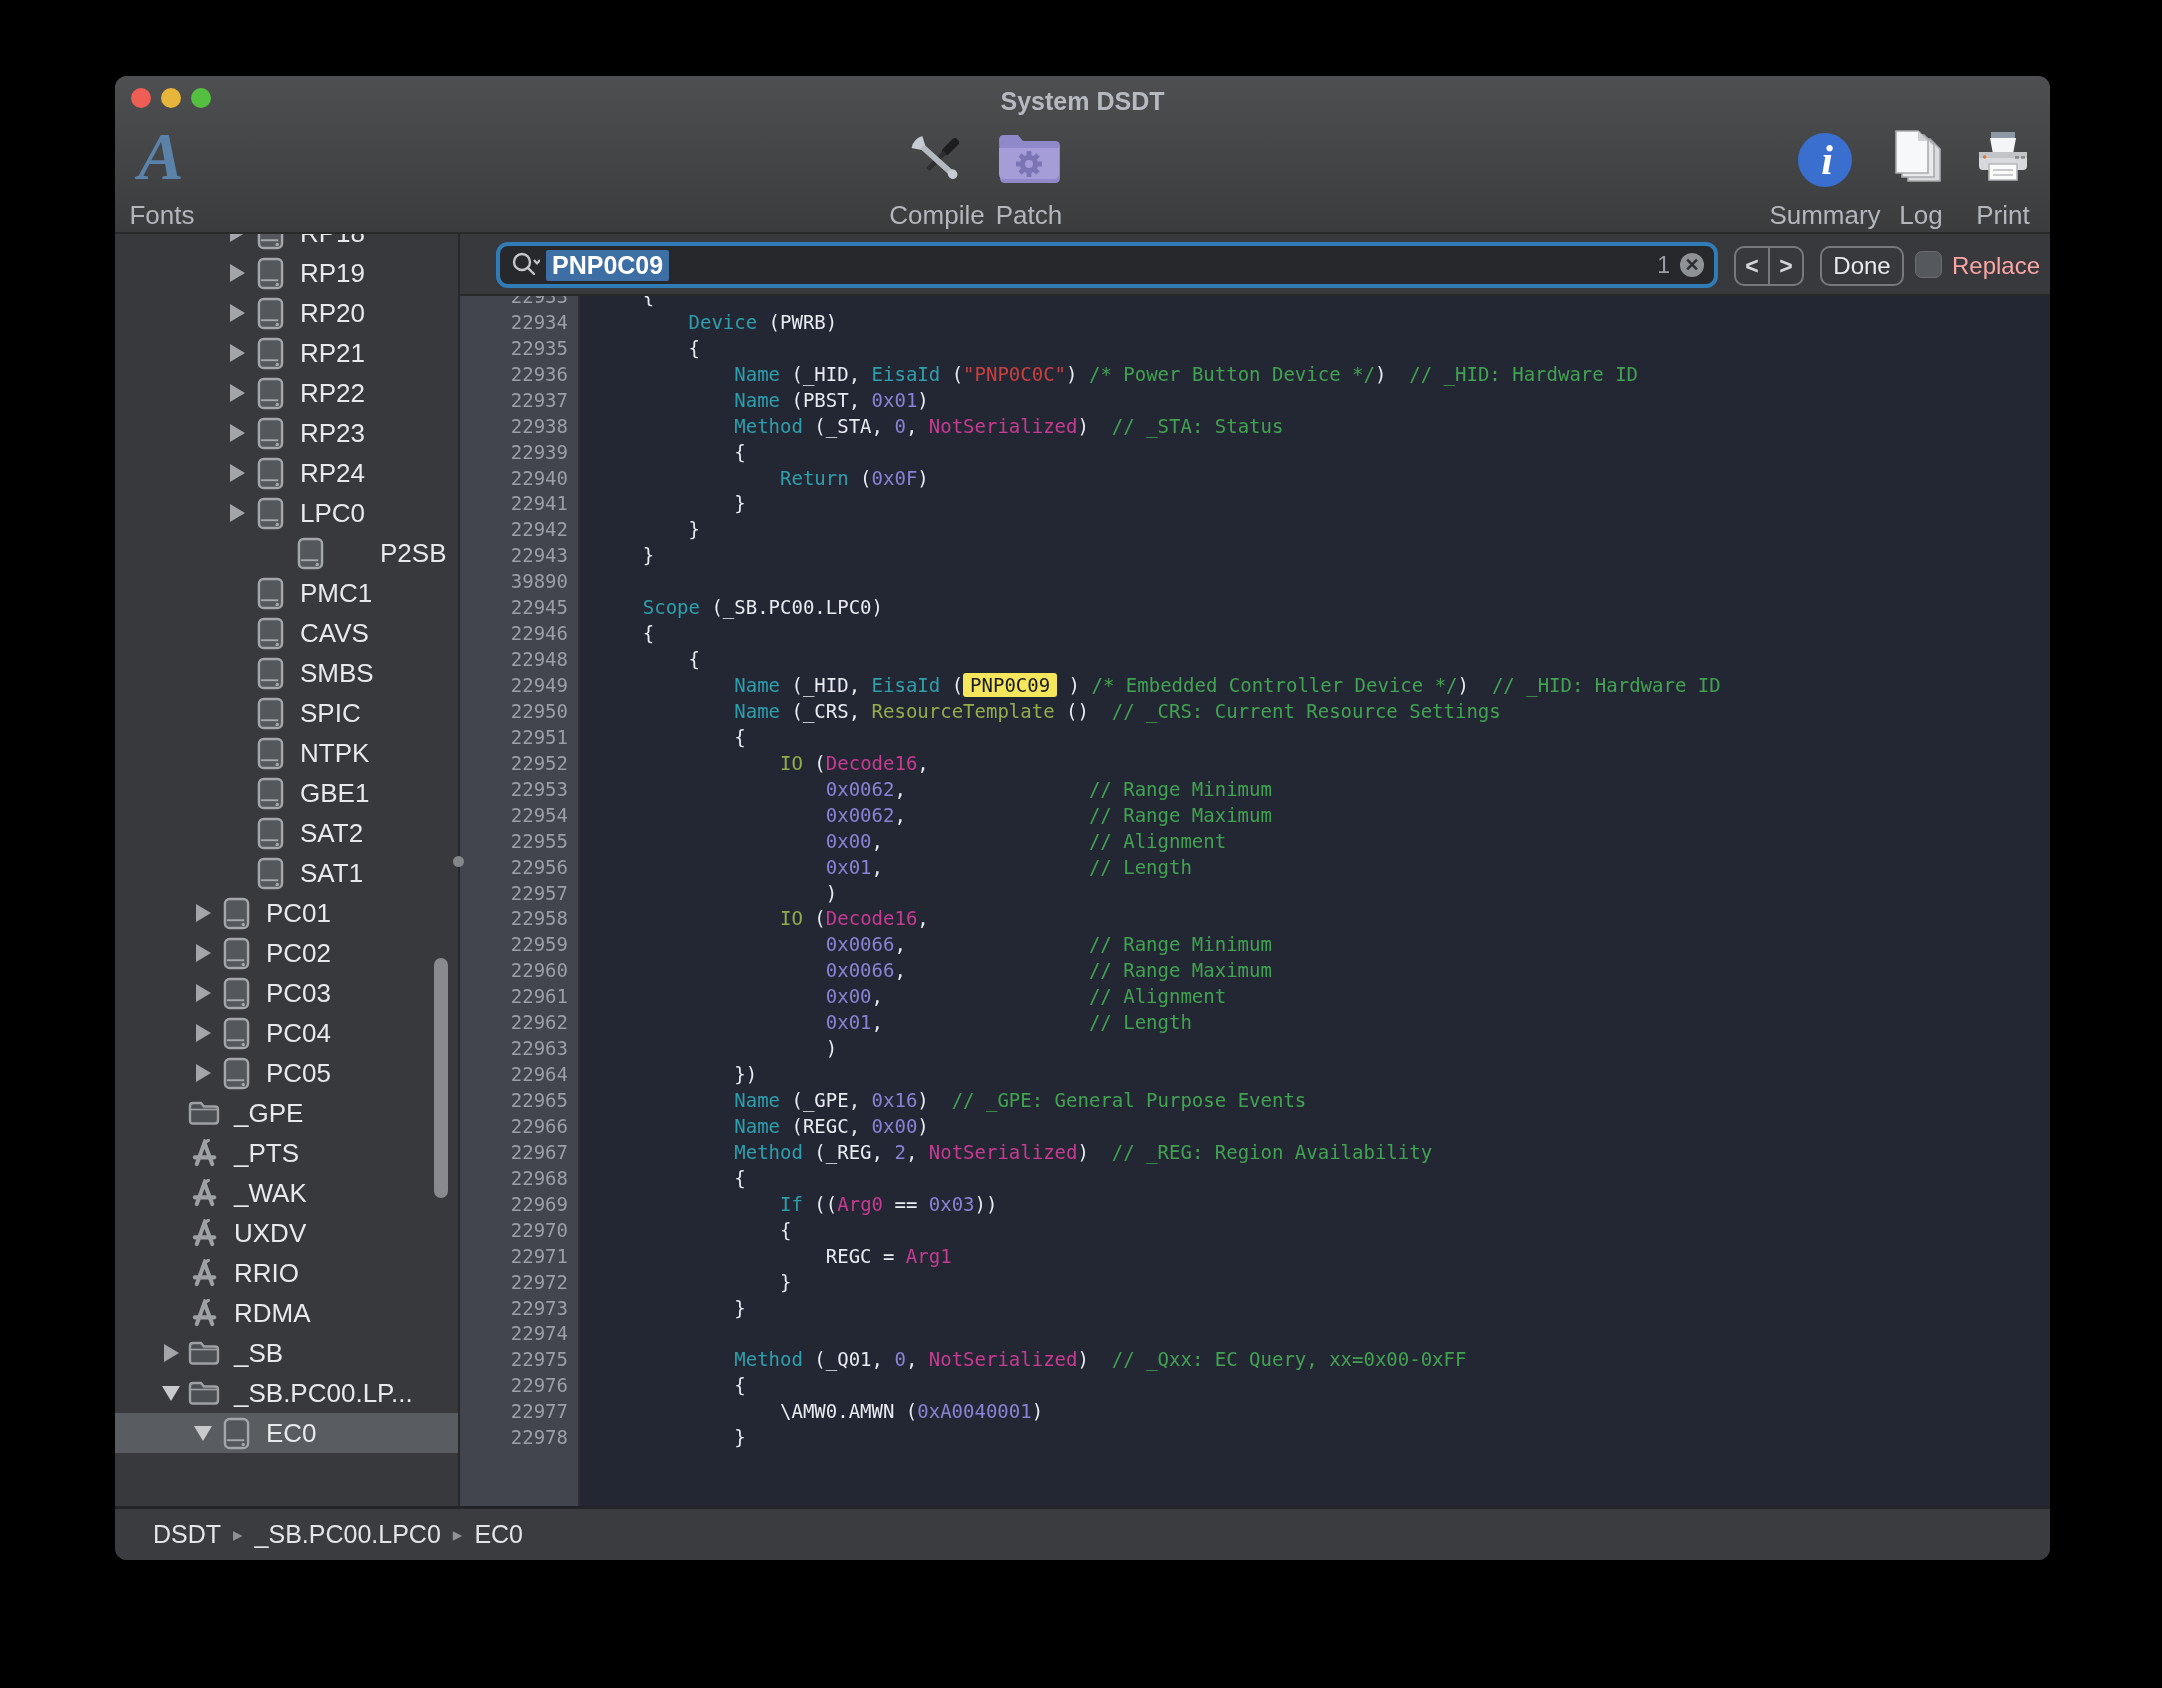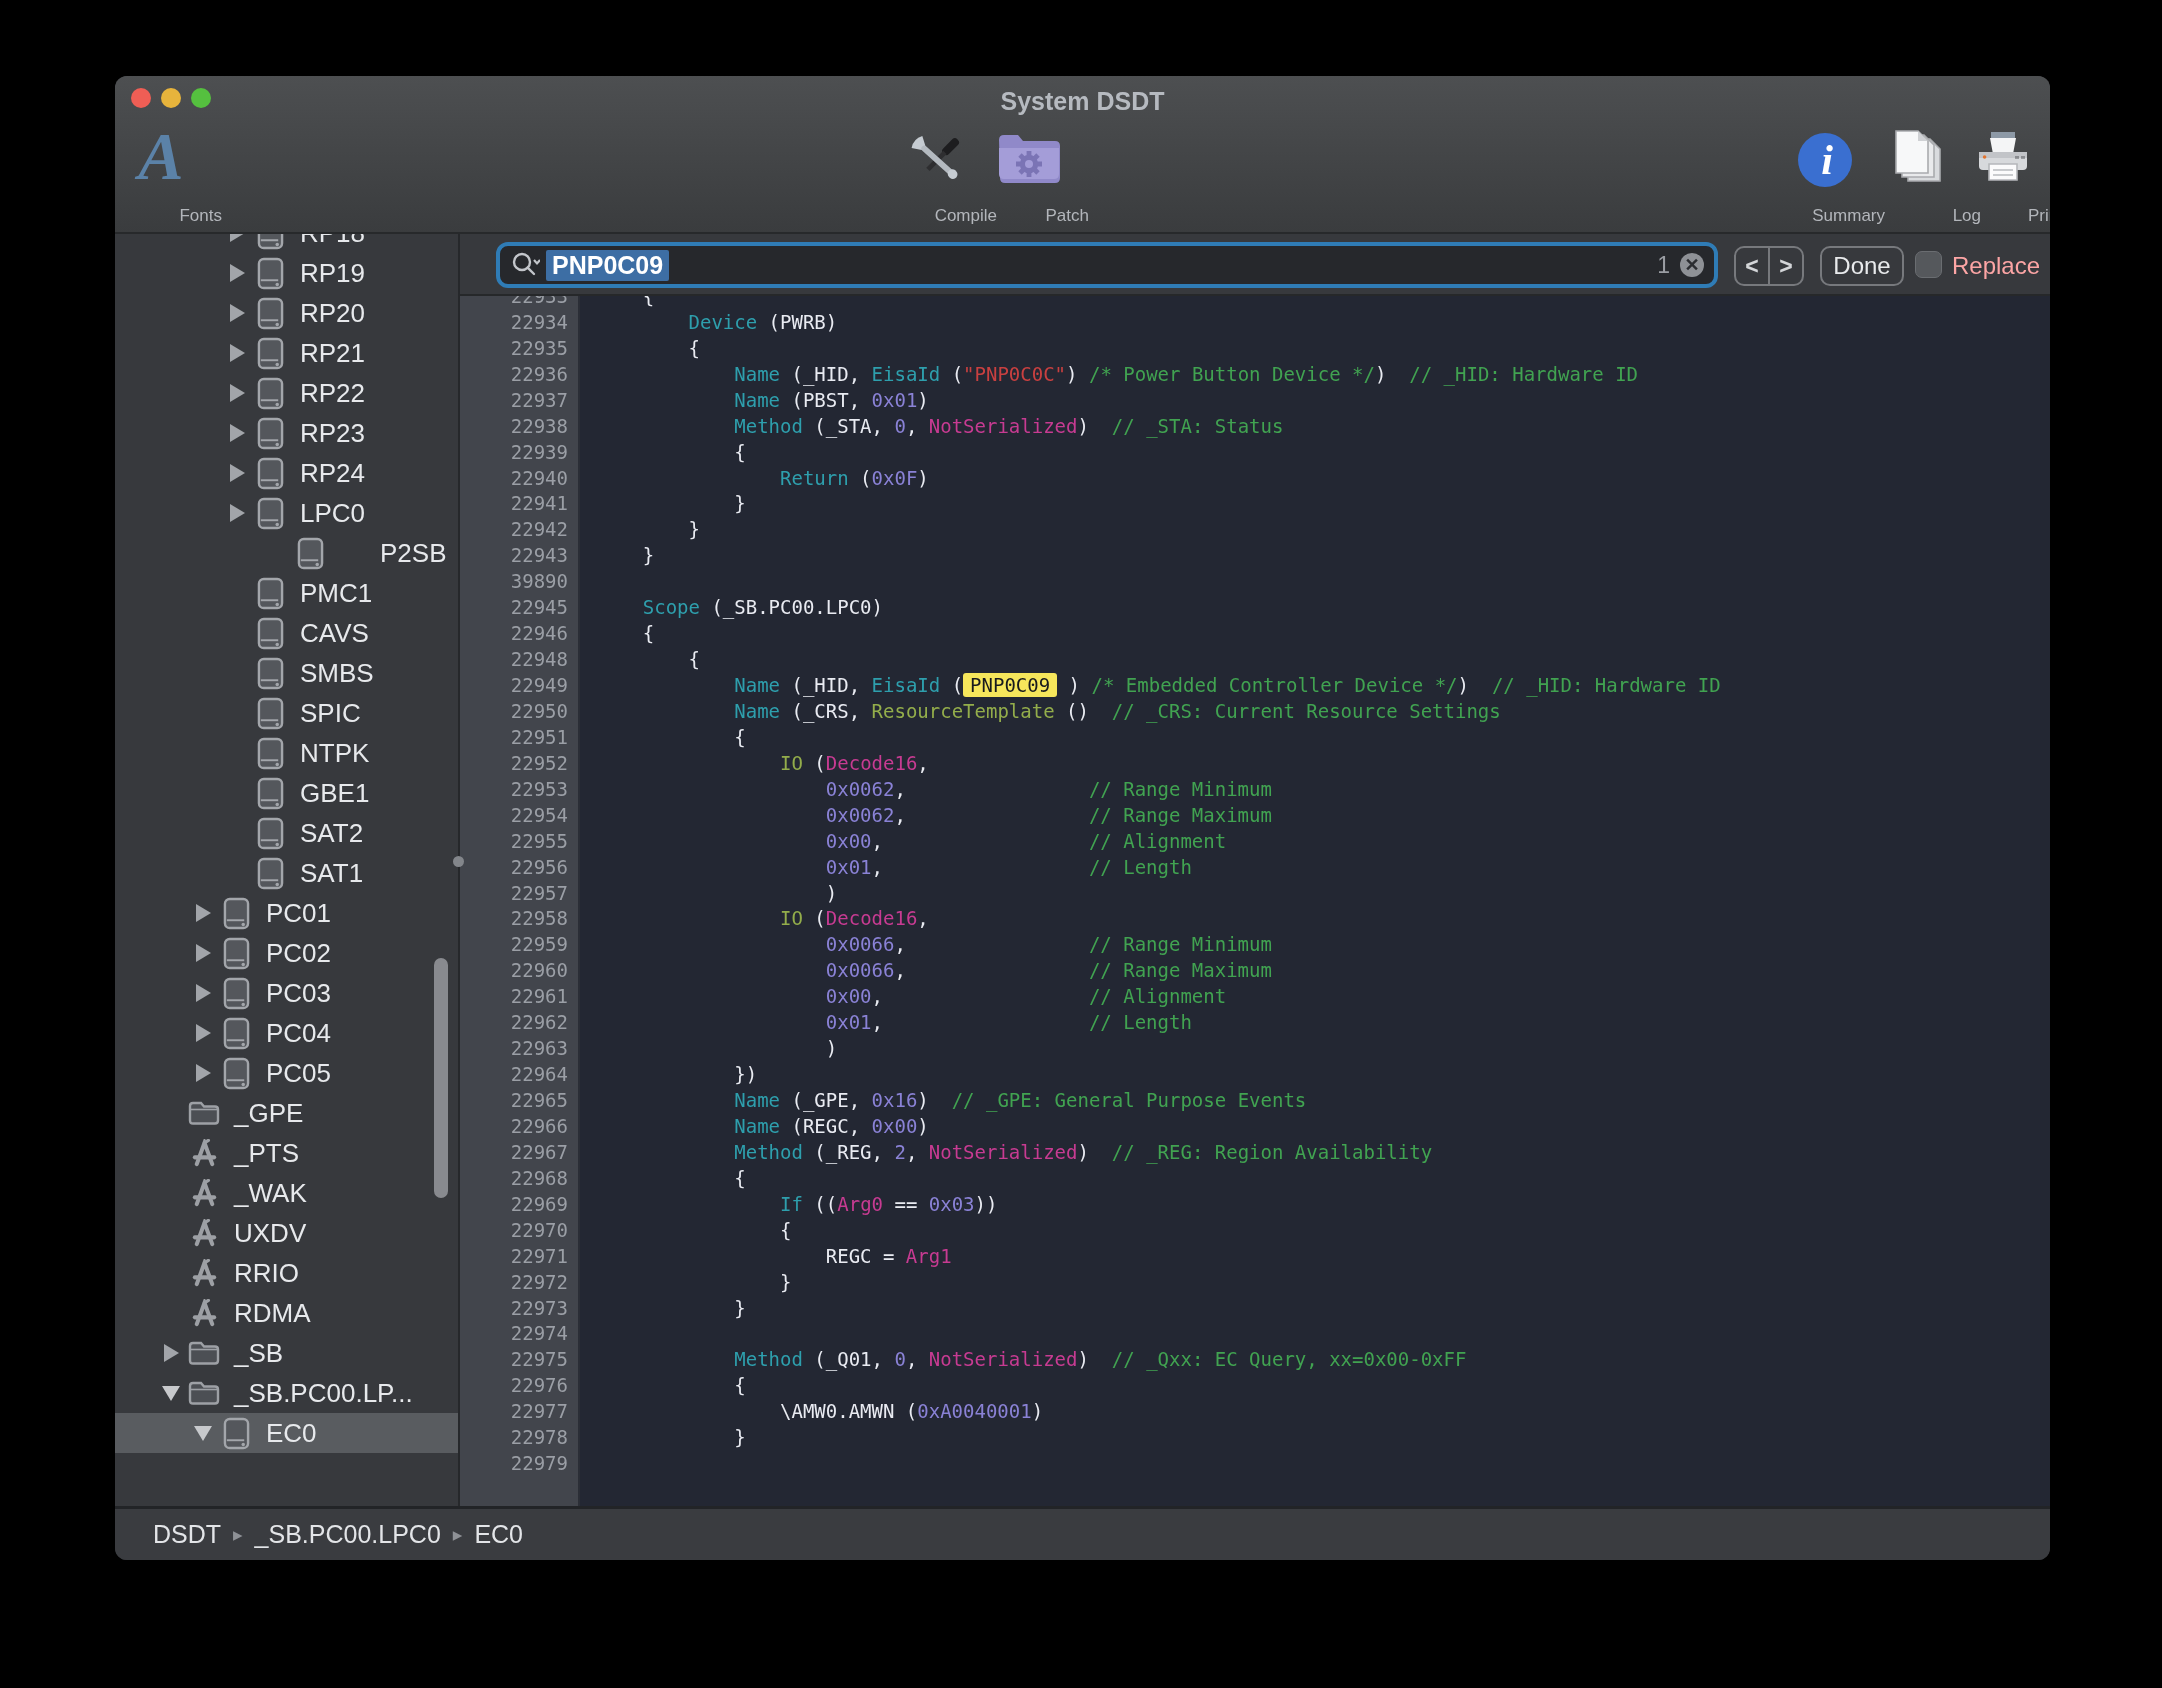--- a/index.html
+++ b/index.html
@@ -12,21 +12,21 @@
   .chrome{position:absolute;left:0;top:0;width:100%;height:158px;
           background:linear-gradient(#4d4f51,#3a3c3e);border-bottom:2px solid #27292b;box-sizing:border-box;}
   .tl{position:absolute;top:12px;width:20px;height:20px;border-radius:50%;}
   .tl.red{left:16px;background:#ef5e55;}
   .tl.yellow{left:46px;background:#e7b43c;}
   .tl.green{left:76px;background:#55c03f;}
   .win-title{position:absolute;left:0;top:11px;width:100%;text-align:center;
              font-size:25px;font-weight:600;color:#b6bac0;}
   .tb-item{position:absolute;top:46px;width:120px;text-align:center;}
   .tb-item .ic{height:76px;display:flex;align-items:center;justify-content:center;}
-  .tb-item .lbl{margin-top:8px;font-size:17px;color:#b3b6bb;text-align:right;}
+  .tb-item .lbl{margin-top:2px;font-size:26px;color:#b3b6bb;}
   
   .sidebar{position:absolute;left:0;top:158px;width:343px;height:1272px;background:#37393d;overflow:hidden;}
   .tree{position:absolute;left:0;top:-21px;width:100%;}
   .trow{position:relative;height:40px;display:flex;align-items:center;color:#e7e9ec;
         font-size:26px;font-weight:500;white-space:nowrap;}
   .trow.sel{background:#595c60;}
   .tri{width:18px;flex:none;display:flex;align-items:center;justify-content:center;}
   .tri .tright{width:0;height:0;border-left:15px solid #a2a5aa;border-top:9px solid transparent;border-bottom:9px solid transparent;}
   .tri .tdown{width:0;height:0;border-top:15px solid #c7c9cc;border-left:9px solid transparent;border-right:9px solid transparent;}
   .ticon{width:32px;flex:none;margin-left:8px;display:flex;align-items:center;justify-content:center;}
@@ -577,21 +577,20 @@
             <div class="cline"><span class="ln">22969</span><span class="lc"><span class="sw">                </span><span class="sk">If</span><span class="sw"> ((</span><span class="sm">Arg0</span><span class="sw"> == </span><span class="sn">0x03</span><span class="sw">))</span></span></div>
             <div class="cline"><span class="ln">22970</span><span class="lc"><span class="sw">                {</span></span></div>
             <div class="cline"><span class="ln">22971</span><span class="lc"><span class="sw">                    REGC = </span><span class="sm">Arg1</span></span></div>
             <div class="cline"><span class="ln">22972</span><span class="lc"><span class="sw">                }</span></span></div>
             <div class="cline"><span class="ln">22973</span><span class="lc"><span class="sw">            }</span></span></div>
             <div class="cline"><span class="ln">22974</span><span class="lc"></span></div>
             <div class="cline"><span class="ln">22975</span><span class="lc"><span class="sw">            </span><span class="sk">Method</span><span class="sw"> (_Q01, </span><span class="sn">0</span><span class="sw">, </span><span class="sm">NotSerialized</span><span class="sw">)  </span><span class="sc">// _Qxx: EC Query, xx=0x00-0xFF</span></span></div>
             <div class="cline"><span class="ln">22976</span><span class="lc"><span class="sw">            {</span></span></div>
             <div class="cline"><span class="ln">22977</span><span class="lc"><span class="sw">                \AMW0.AMWN (</span><span class="sn">0xA0040001</span><span class="sw">)</span></span></div>
             <div class="cline"><span class="ln">22978</span><span class="lc"><span class="sw">            }</span></span></div>
-            <div class="cline"><span class="ln">22979</span><span class="lc"></span></div>
           </div>
       </div>
     </div>
 
     <div class="splitdot"></div>
 
     <div class="statusbar">
       <div class="crumbs" id="crumbs">
           <span>DSDT</span>
           <span class="crumb-sep">▸</span>

